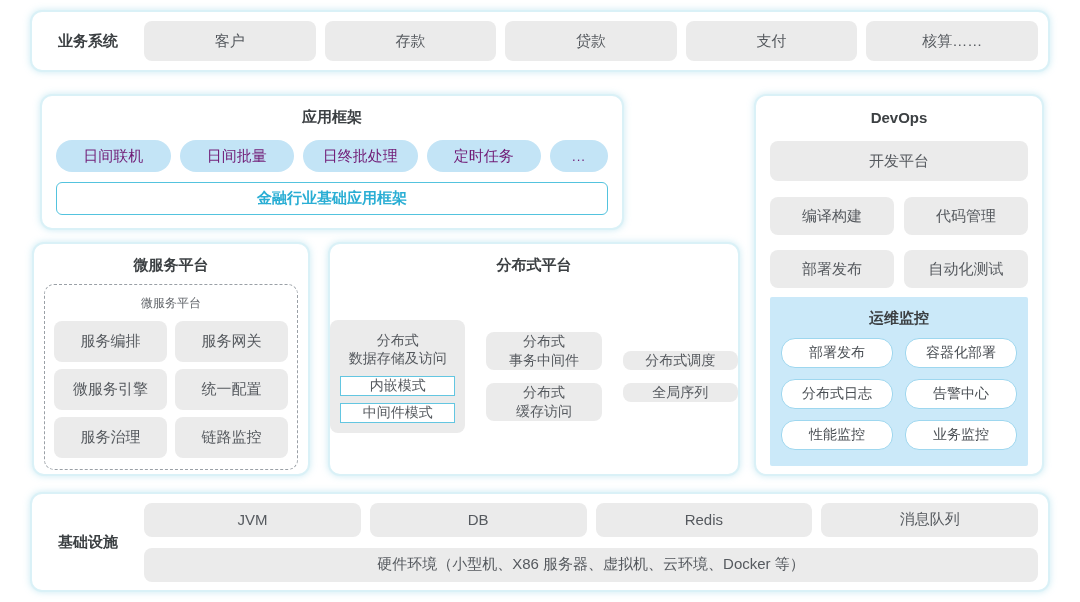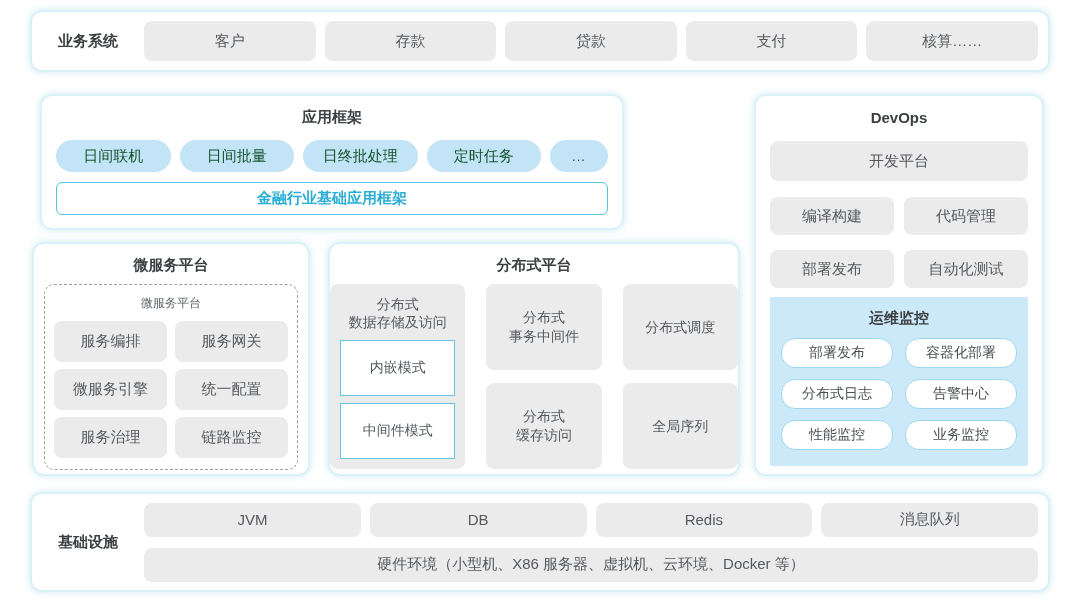--- a/index.html
+++ b/index.html
@@ -8,21 +8,21 @@
 
   .box { position:absolute; background:#fff; border:2px solid #daf1f7;
          border-radius:12px; box-shadow:0 0 7px rgba(126,203,224,.4); }
 
   .sec-title { text-align:center; font-size:15px; font-weight:bold; color:#3c4043; }
   .sec-label { flex:none; width:92px; text-align:center; font-size:15px; font-weight:bold; color:#3c4043; }
 
   .gbtn { background:#ebebeb; border-radius:8px; display:flex; align-items:center;
           justify-content:center; font-size:15px; color:#55595e; }
   .bbtn { background:#c3e4f6; border-radius:16px; display:flex; align-items:center;
-          justify-content:center; font-size:15px; color:#14532d; }
+          justify-content:center; font-size:15px; color:#701a75; }
 
   
   #business { left:30px; top:10px; width:1020px; height:62px;
               display:flex; align-items:center; padding:0 10px; gap:10px; }
   #business .btns { flex:1; display:flex; gap:9px; }
   #business .gbtn { flex:1; height:40px; }
 
   
   #appfw { left:40px; top:94px; width:584px; height:136px; }
   #appfw .sec-title { margin-top:12px; }
@@ -38,21 +38,21 @@
   #micro .sec-title { margin-top:12px; }
   .dashed { margin:9px 10px; border:1px dashed #9aa0a6; border-radius:10px;
             padding:7px 9px 9px; height:186px; }
   .inner-title { text-align:center; font-size:12px; color:#5f6368; margin:3px 0 9px; }
   .ms-grid { display:grid; grid-template-columns:1fr 1fr; gap:7px 8px; }
   .ms-grid .gbtn { height:41px; }
 
   
   #dist { left:328px; top:242px; width:412px; height:234px; }
   #dist .sec-title { margin-top:12px; }
-  .dist-content { display:flex; gap:21px; margin:9px 0 12px; height:185px; }
+  .dist-content { display:flex; gap:21px; margin:9px 0 12px; height:185px;align-items:center; }
   .dist-col1 { flex:1; background:#ebebeb; border-radius:8px; padding:0 10px 10px;
                display:flex; flex-direction:column; }
   .dist-col1 .card-title { margin:11px 0 9px; text-align:center; font-size:14px;
                color:#55595e; line-height:18px; white-space:pre-line; }
   .mode-box { flex:1; background:#fff; border:1px solid #63c6e1; border-radius:0;
               display:flex; align-items:center; justify-content:center;
               font-size:14px; color:#55595e; }
   .mode-box + .mode-box { margin-top:7px; }
   .dist-col { flex:1; display:flex; flex-direction:column; gap:13px; }
   .dist-card { flex:1; background:#ebebeb; border-radius:8px; display:flex;

